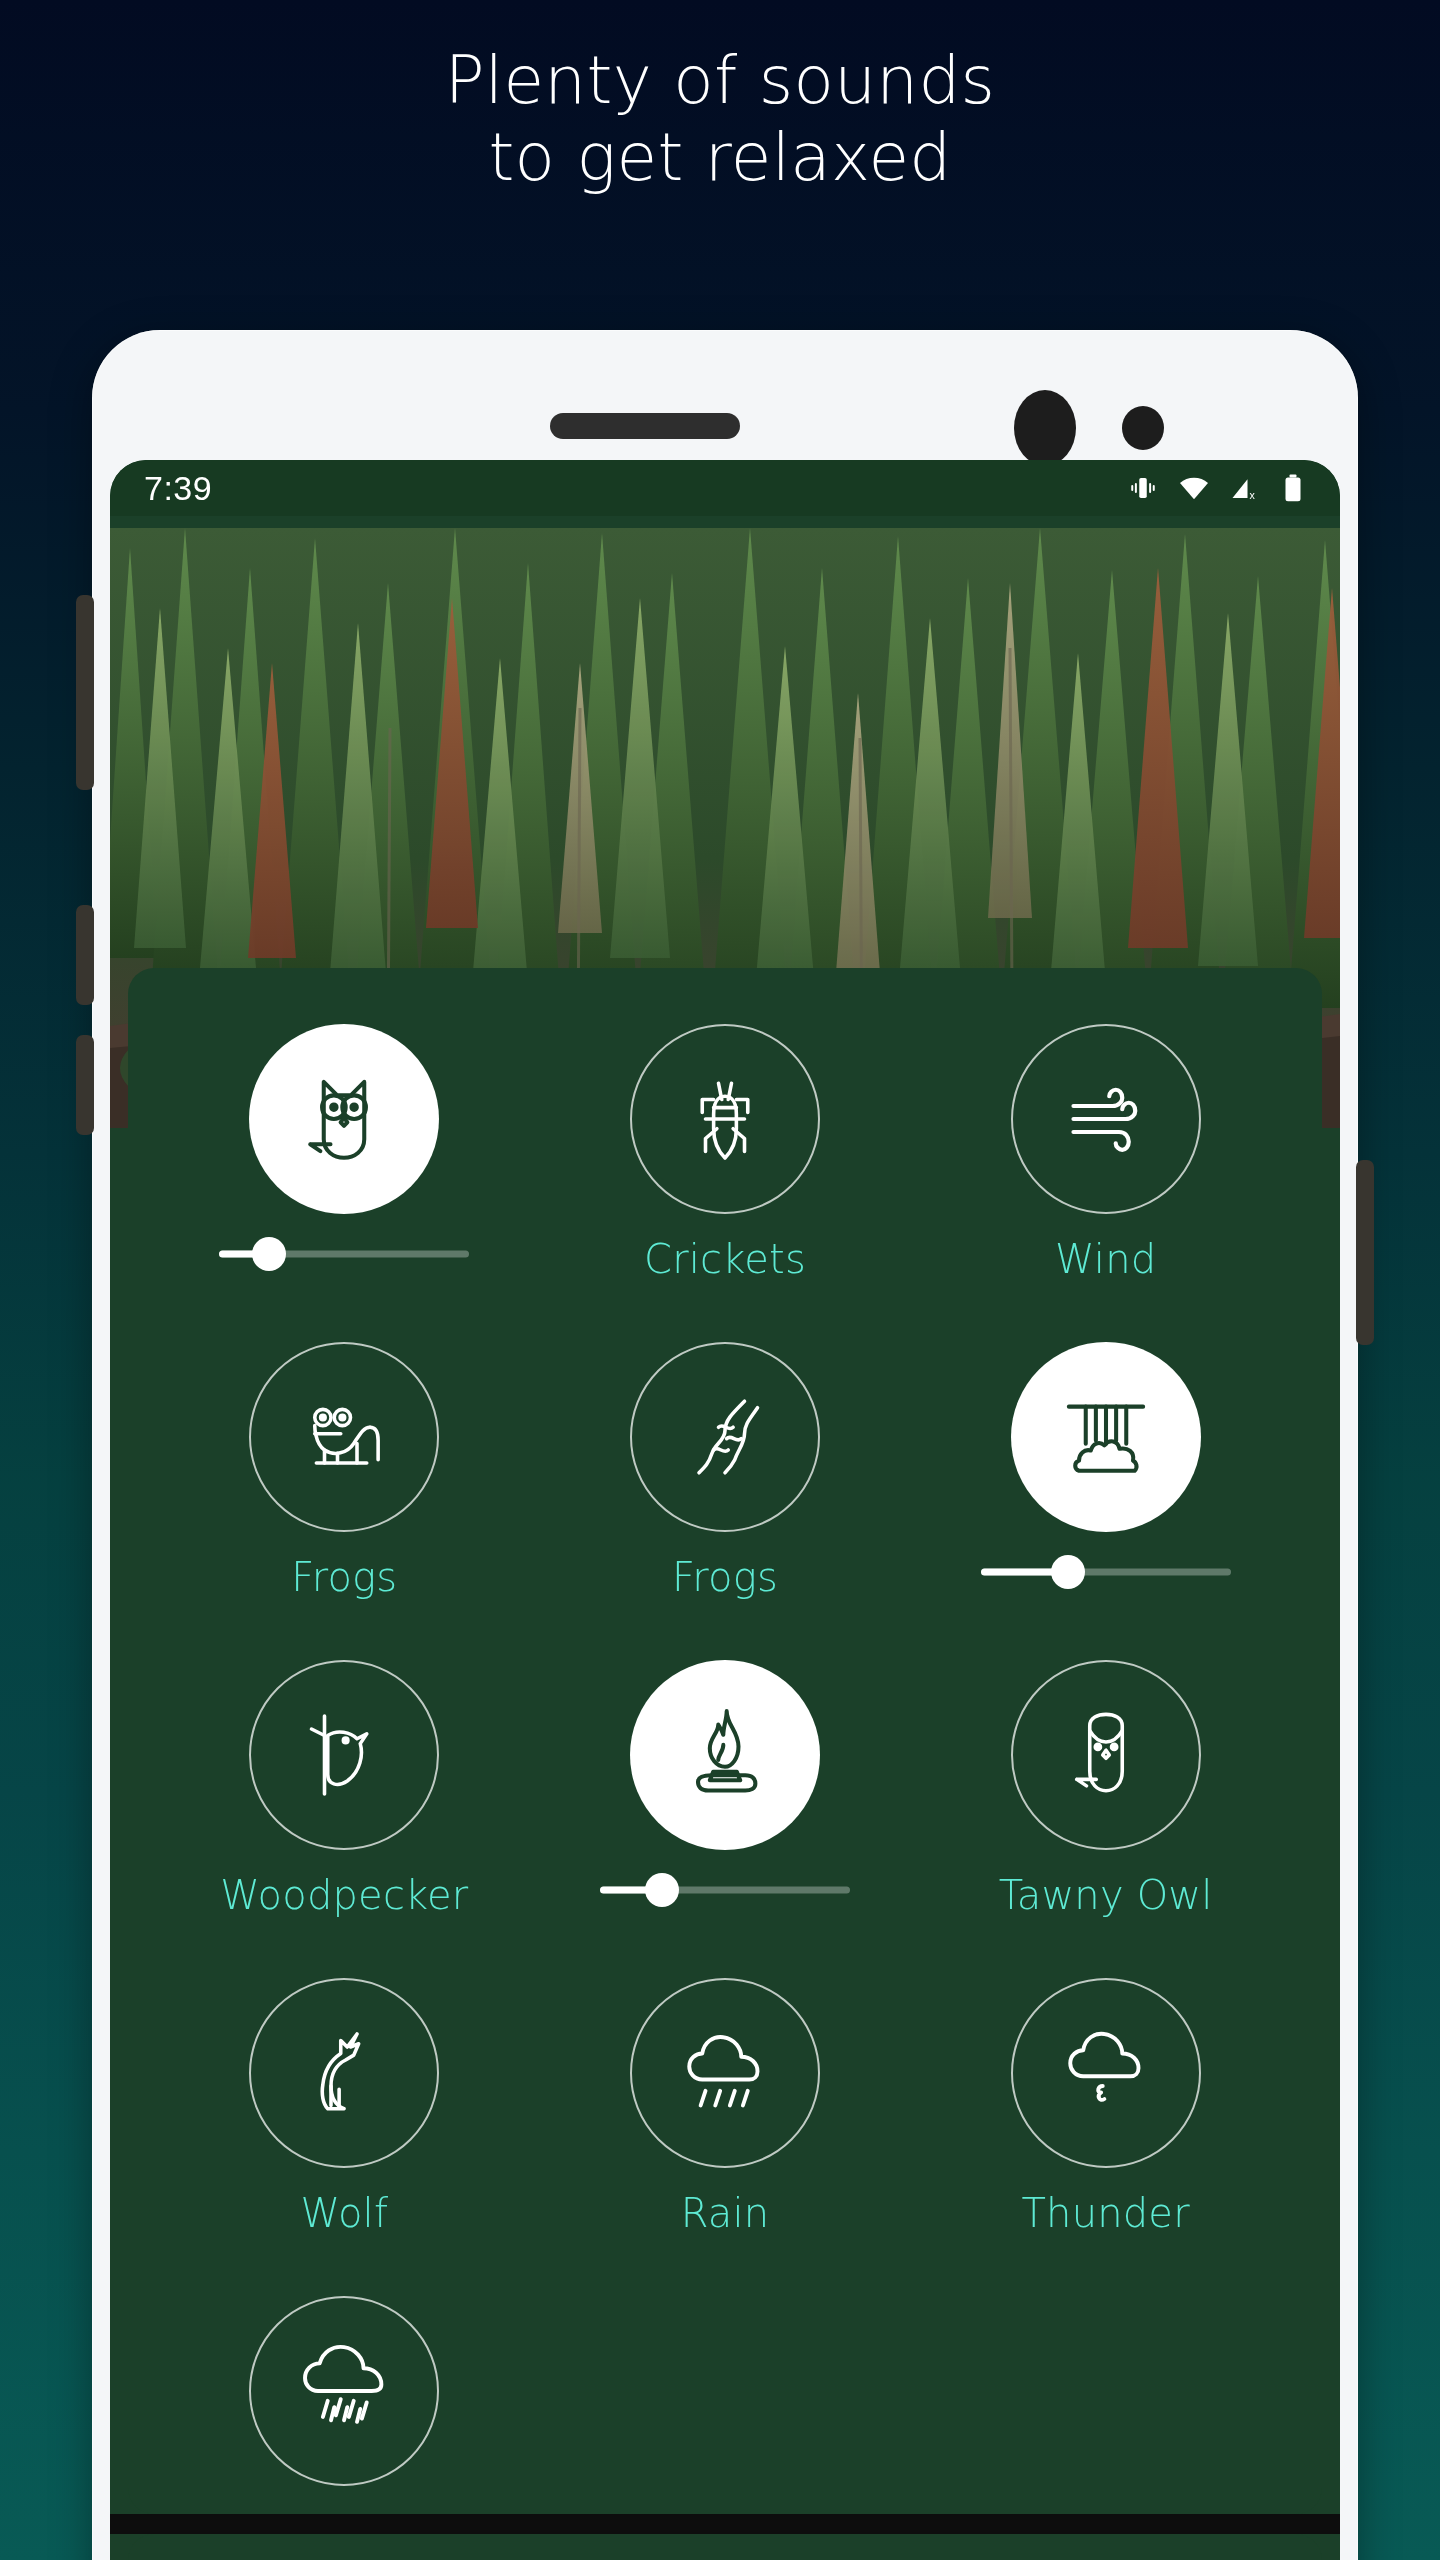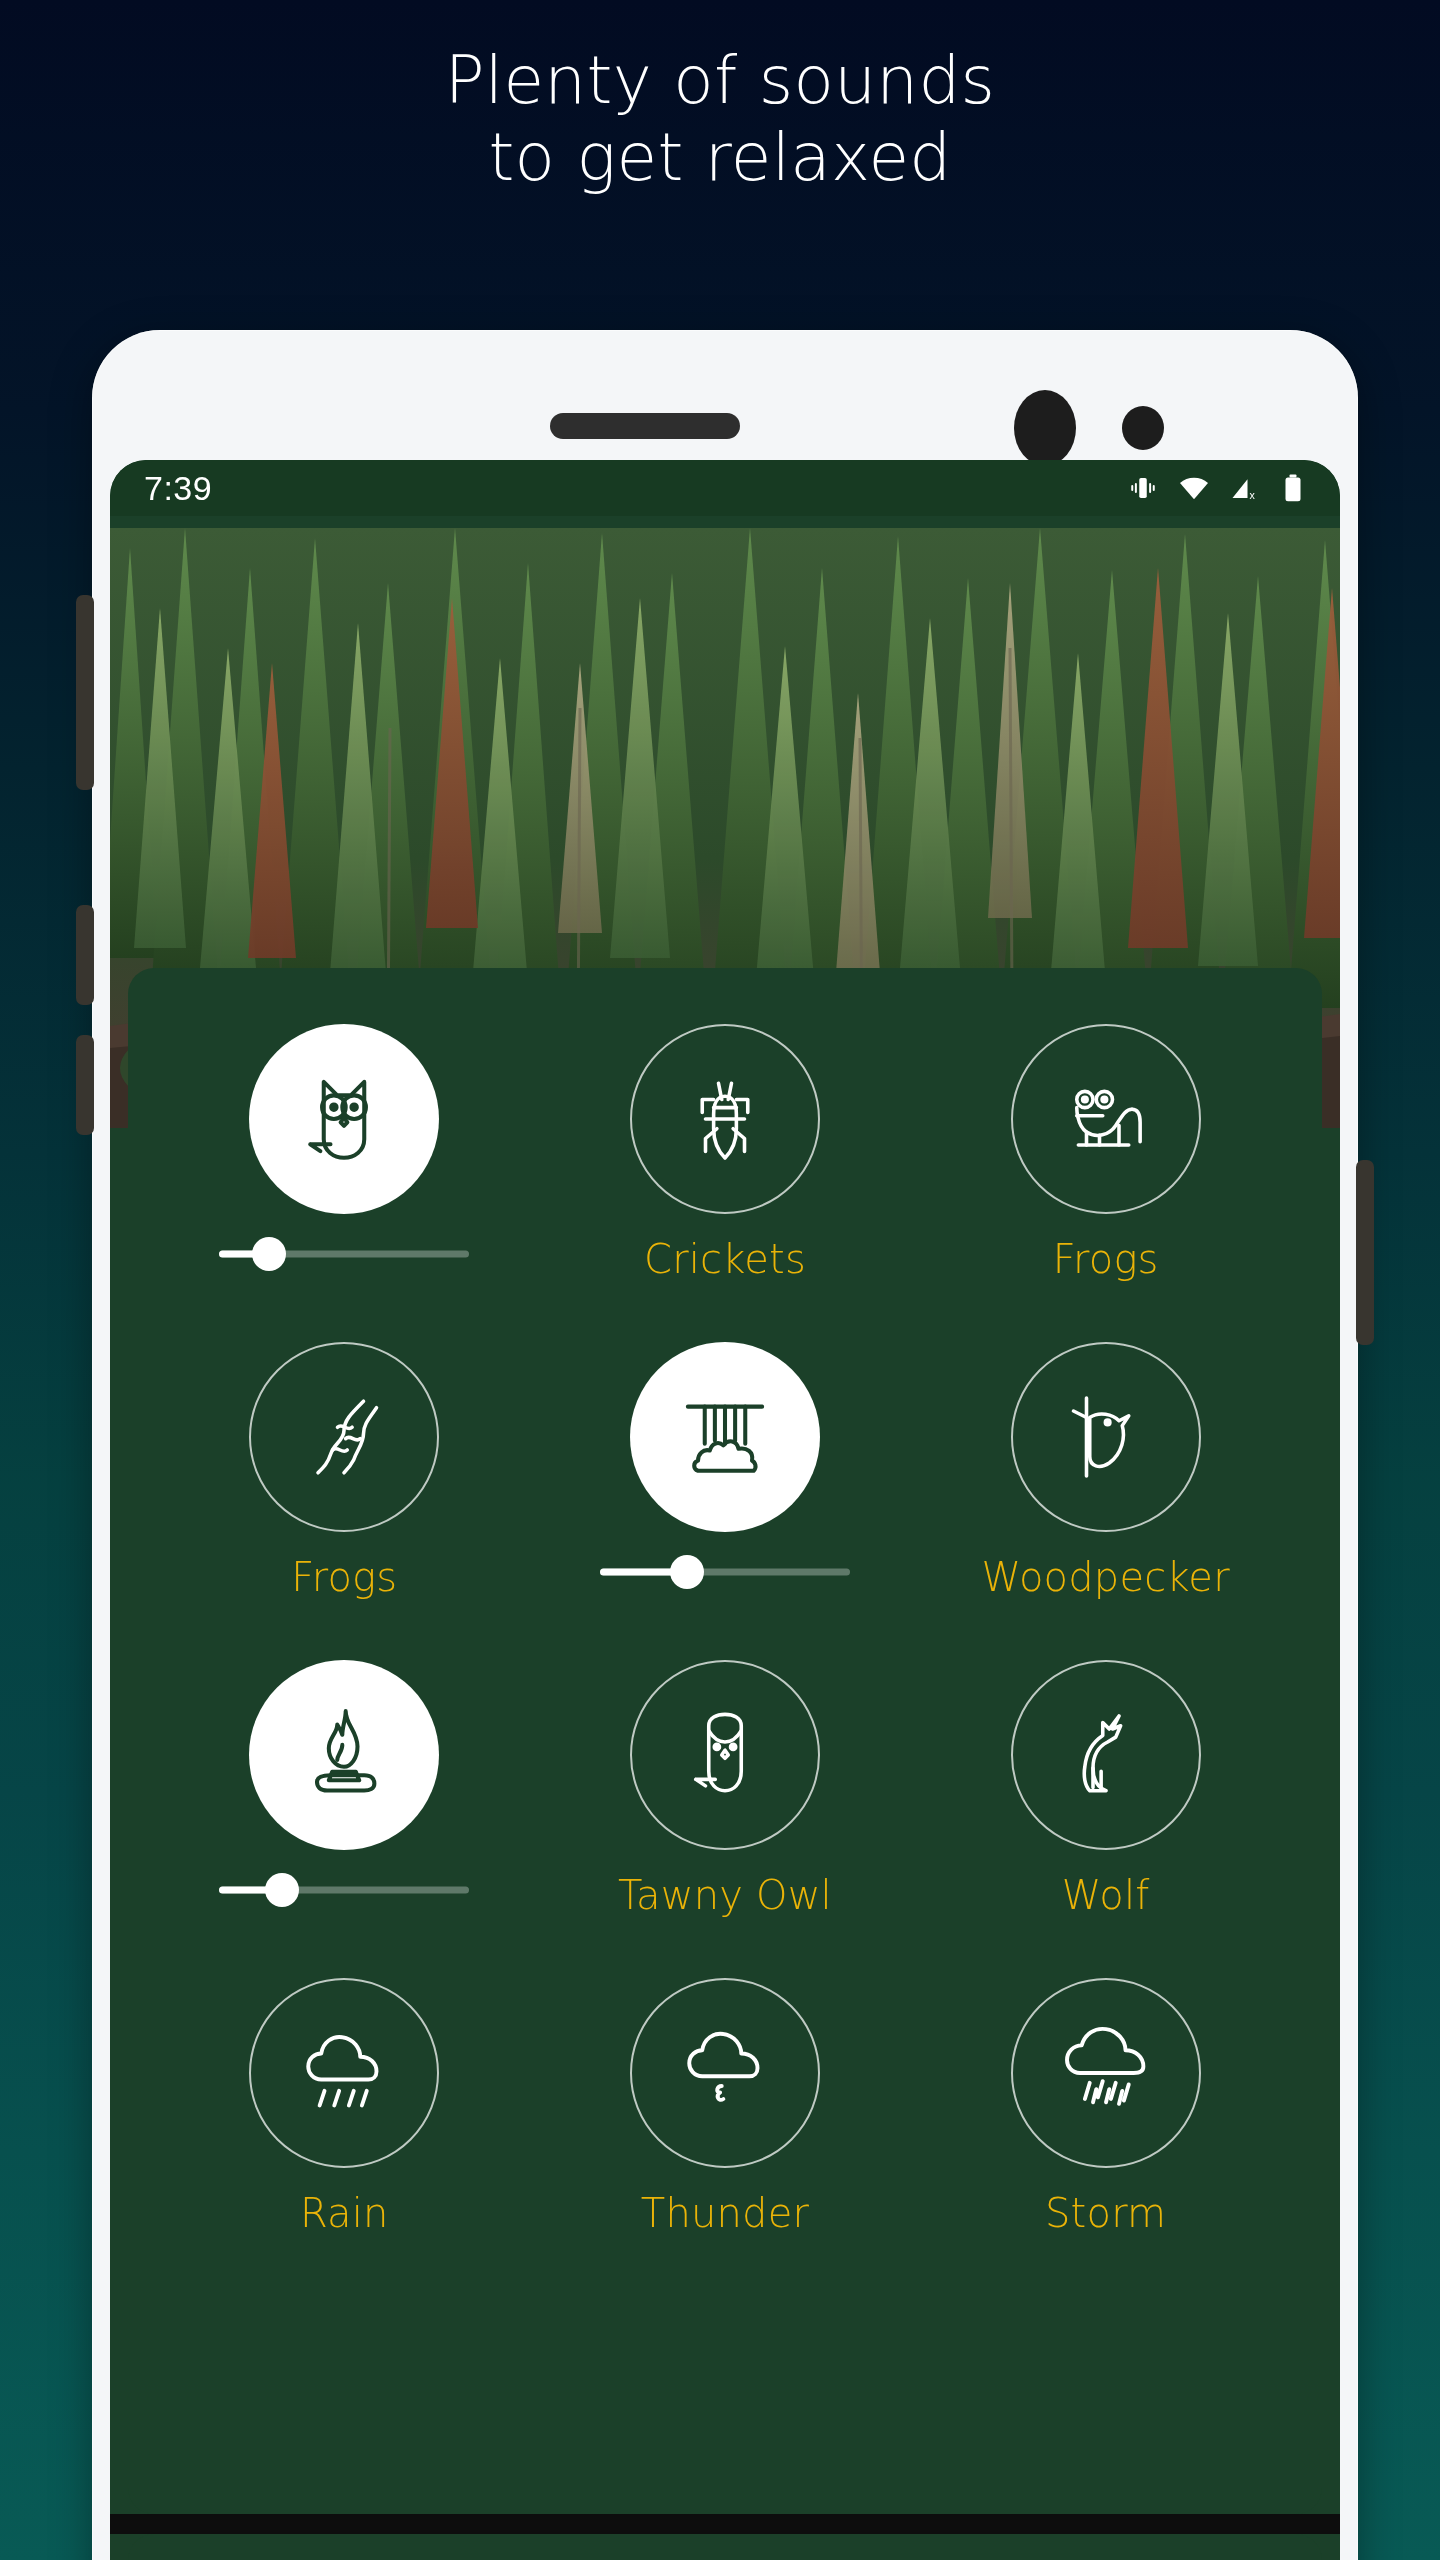--- a/index.html
+++ b/index.html
@@ -135,21 +135,21 @@
   .disc{
     width:190px; height:190px; border-radius:50%;
     display:flex; align-items:center; justify-content:center;
     flex:0 0 auto;
   }
   .disc.off{ border:2px solid rgba(255,255,255,.72); }
   .disc.on{ background:#ffffff; }
   .disc svg{ display:block; }
   .cell-label{
     margin-top:22px;
-    color:#eab308;
+    color:#5eead4;
     font-family:"DejaVu Sans", sans-serif;
     font-weight:300;
     font-size:40px;
     letter-spacing:.2px;
     white-space:nowrap;
   }
   
   .slider{
     margin-top:22px;
     position:relative;
@@ -346,20 +346,30 @@
               <path d="M32 18 C27 18 25 23 25 29 L25 38 C25 46 28 52 32 56 C36 52 39 46 39 38 L39 29 C39 23 37 18 32 18 Z"></path>
               <path d="M25 25 L39 25"></path>
               <path d="M25 20 L18 20 L18 28 M39 20 L46 20 L46 28"></path>
               <path d="M20 32 L44 32"></path>
               <path d="M27 38 L20 44 L20 52 M37 38 L44 44 L44 52"></path>
             </svg>
           </div>
           <div class="cell-label">Crickets</div>
         </div>
 
+        <div class="cell">
+          <div class="disc off">
+            <svg width="104" height="104" viewBox="0 0 64 64" fill="none" stroke="#ffffff" stroke-width="2.6" stroke-linecap="round" stroke-linejoin="round">
+              <path d="M12 24 L36 24 C40 24 42 21 42 19 C42 16 40 14 38 14 C36 14 34 16 34 18"></path>
+              <path d="M12 32 L44 32 C48 32 50 29 50 27 C50 24 48 22 46 22 C44 22 42 24 42 26"></path>
+              <path d="M12 40 L40 40 C44 40 46 43 46 46 C46 49 44 51 42 51 C40 51 38 49 38 47"></path>
+            </svg>
+          </div>
+          <div class="cell-label">Wind</div>
+        </div>
 
         <div class="cell">
           <div class="disc off">
             <svg width="104" height="104" viewBox="0 0 64 64" fill="none" stroke="#ffffff" stroke-width="2.2" stroke-linecap="round" stroke-linejoin="round">
               <circle cx="19" cy="20" r="5"></circle>
                 <circle cx="31" cy="20" r="5"></circle>
               <circle cx="19" cy="20" r="1.4" fill="#ffffff"></circle>
                 <circle cx="31" cy="20" r="1.4" fill="#ffffff"></circle>
               <path d="M14 25 C14 25 14 36 20 40 C26 44 34 42 38 36 C42 30 44 26 48 26"></path>
               <path d="M14 30 L30 30"></path>

